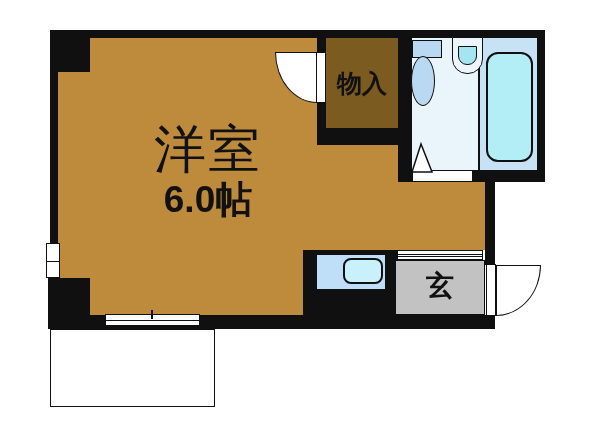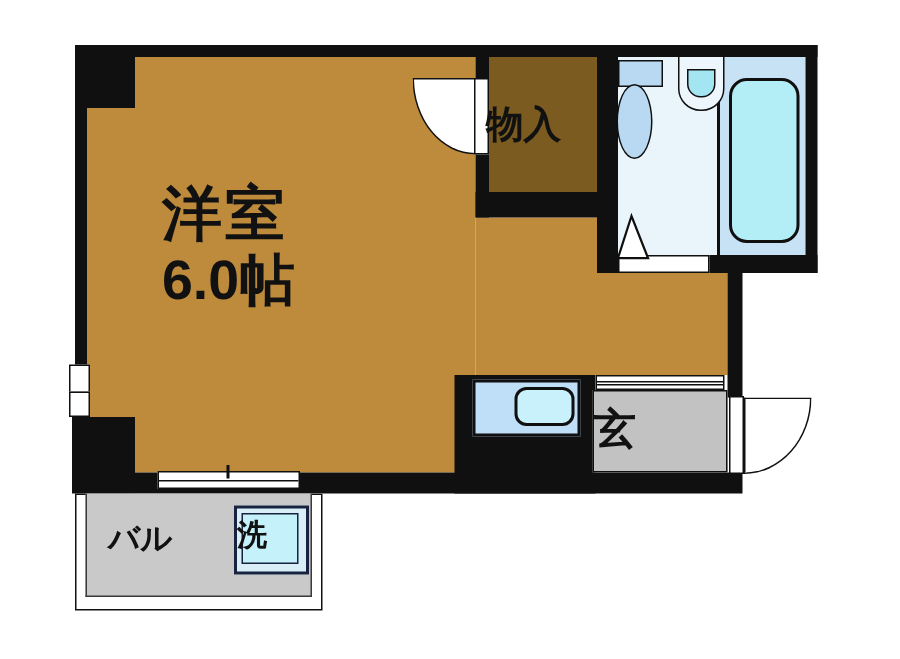--- a/index.html
+++ b/index.html
@@ -28,21 +28,21 @@
   .floor-main{background:var(--room-floor);}
   .floor-closet{background:var(--closet-floor);}
   .floor-bath{background:var(--bath-floor);}
   .floor-tubzone{background:var(--tub-zone);border-left:2px solid var(--wall);}
   .white-open{background:var(--door);border:1px solid var(--wall);}
   .door-leaf{background:var(--door);border:1px solid var(--wall);}
   .arc{background:var(--door);border:1.5px solid var(--wall);}
   .arc-closet{border-radius:0 0 0 100%;}
   .arc-entry{border-radius:0 0 100% 0;}
   .fixture{background:var(--fixture);border:1.5px solid var(--wall);}
-  .label{color:#111;text-align:left;line-height:1.05;}
+  .label{color:#111;text-align:center;line-height:1.05;}
   .hline{position:absolute;left:0;right:0;height:1px;background:var(--wall);}
   .vtick{background:var(--wall);}
 </style>
 </head>
 <body>
 
 <div class="plan">
 
   <div class="abs floor-main" style="left:58px;top:38px;width:259px;height:277px;"></div>
   <div class="abs floor-main" style="left:317px;top:145px;width:168px;height:105px;"></div>
@@ -94,28 +94,21 @@
   </svg>
 
   <div class="abs" style="left:315px;top:253px;width:72px;height:38px;background:var(--kitchen-unit);border:2px solid var(--wall);"></div>
   <div class="abs" style="left:343px;top:258px;width:40px;height:26px;background:var(--kitchen-sink);border:2px solid var(--wall);border-radius:8px;"></div>
 
   <div class="abs" style="left:395px;top:260px;width:90px;height:55px;background:var(--entrance-floor);border:1.5px solid var(--wall);">
     <div class="label" style="position:absolute;left:0;right:0;top:10px;font-size:28px;font-weight:600;">玄</div>
   </div>
 
   <div class="abs" style="left:50px;top:329px;width:165px;height:78px;background:#fff;border:1.5px solid var(--wall);"></div>
-  <div class="abs" style="left:57px;top:329px;width:151px;height:69px;background:var(--balcony-floor);border:1px solid #3a3a3a;border-top:none;">
-    <div class="label" style="position:absolute;left:14px;top:20px;width:80px;font-size:21px;font-weight:600;">バル</div>
-    <div class="abs" style="left:98px;top:8px;width:50px;height:46px;background:#D8EFF8;border:2px solid #17233f;">
-      <div class="abs" style="left:3px;top:3px;width:38px;height:34px;background:var(--washer);border:1px solid #17233f;"></div>
-      <div class="label" style="position:absolute;left:0;right:0;top:8px;font-size:20px;font-weight:600;">洗</div>
-    </div>
-  </div>
 
   <div class="abs label" style="left:324px;top:70px;width:76px;font-size:25px;font-weight:600;">物入</div>
 
   <div class="abs label" style="left:108px;top:122px;width:200px;">
-    <div style="font-size:40px;font-weight:700;letter-spacing:2px;">洋室</div>
+    <div style="font-size:52px;font-weight:400;letter-spacing:2px;">洋室</div>
     <div style="font-size:37px;font-weight:700;margin-top:4px;">6.0帖</div>
   </div>
 
 </div>
 
 </body></html>

